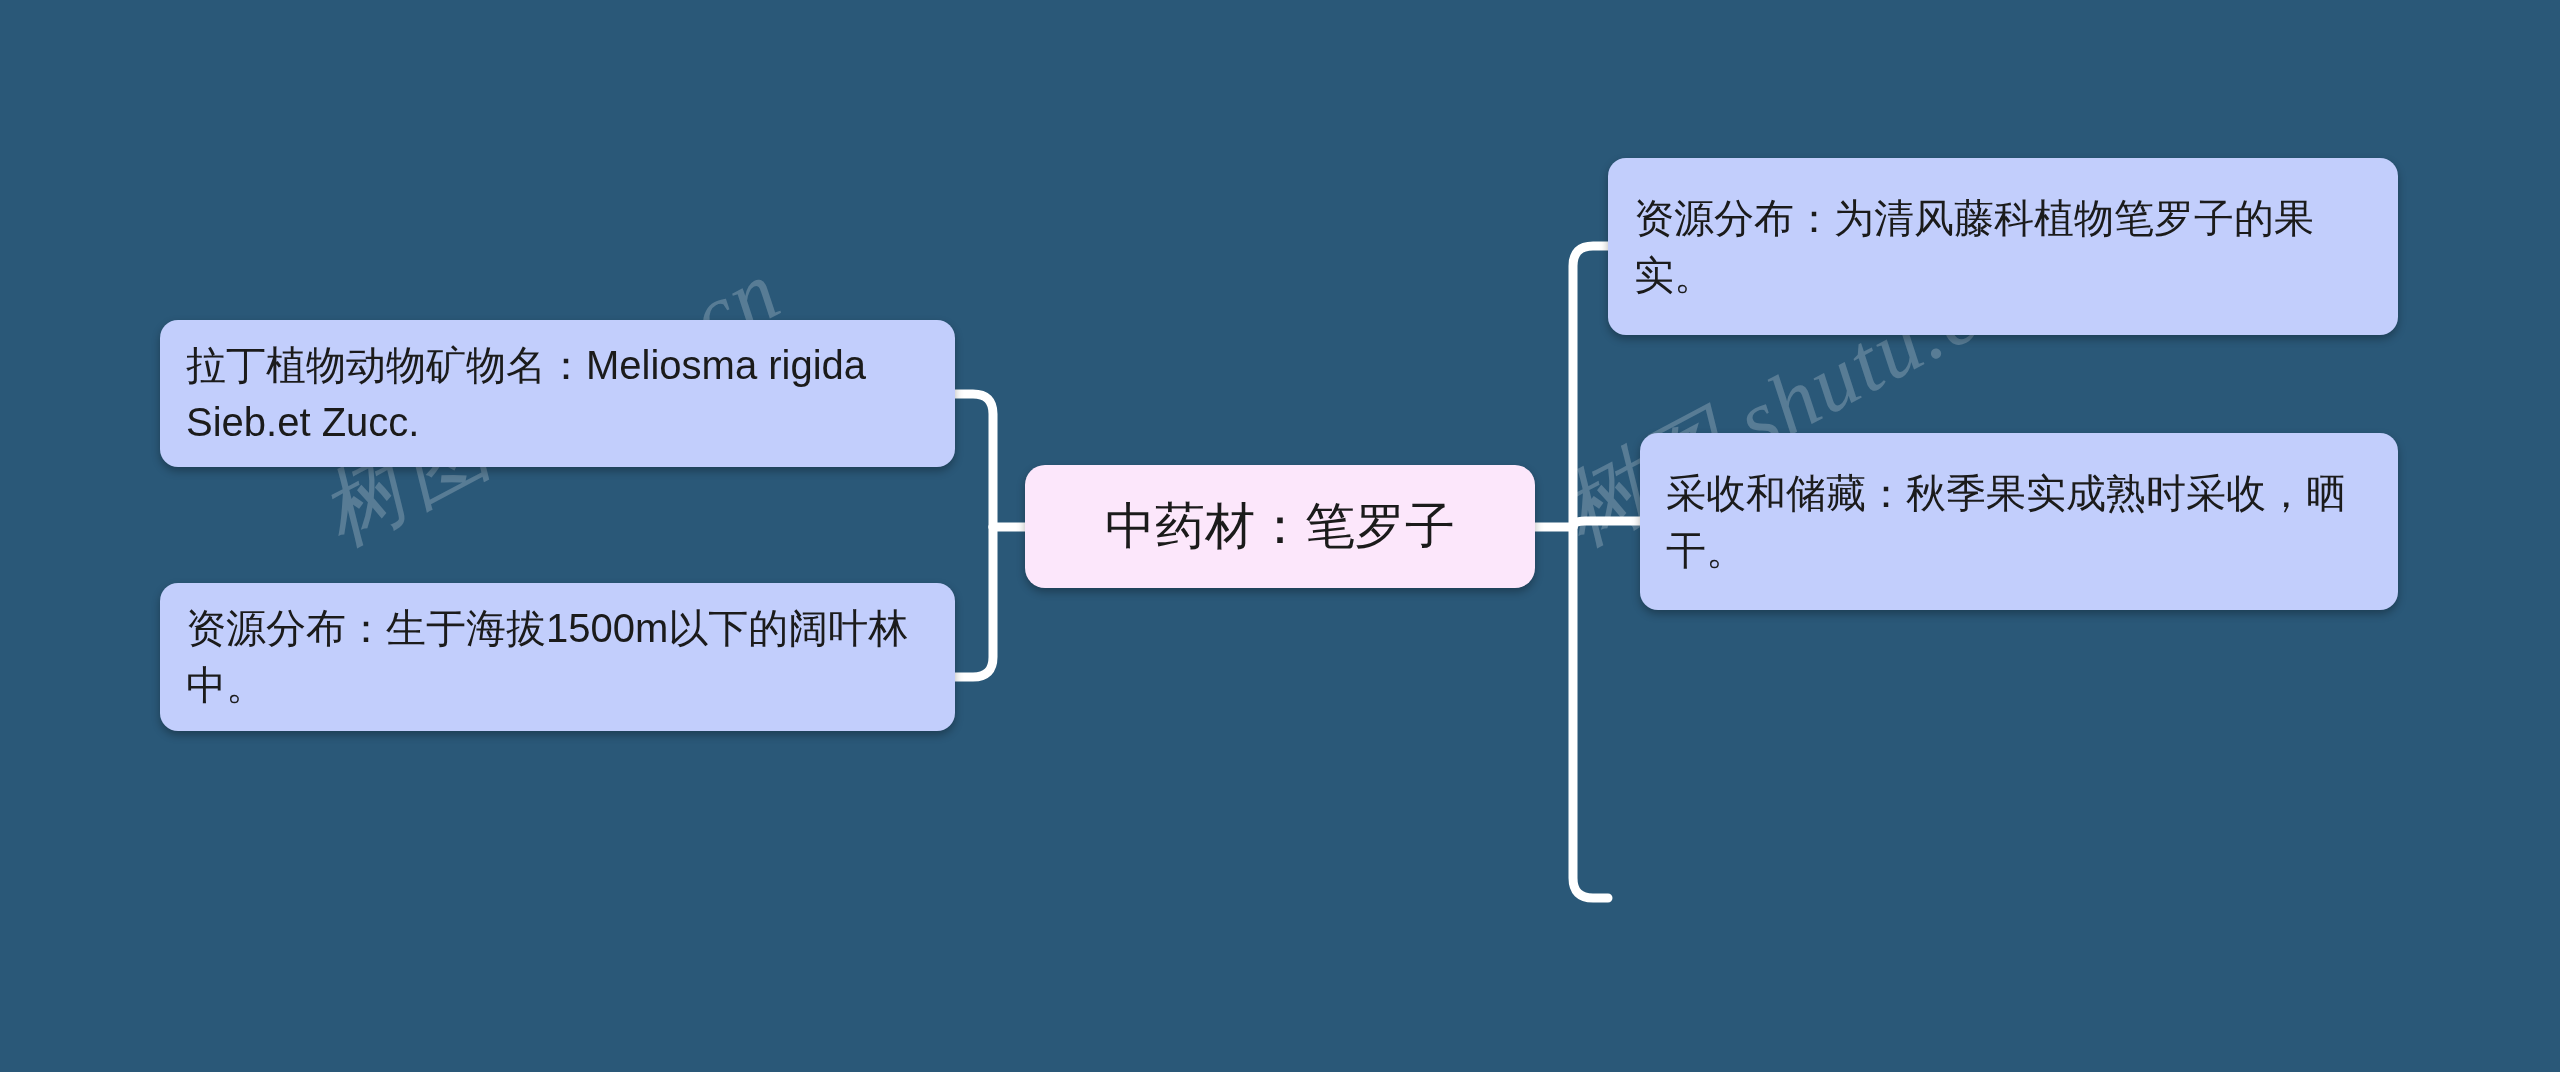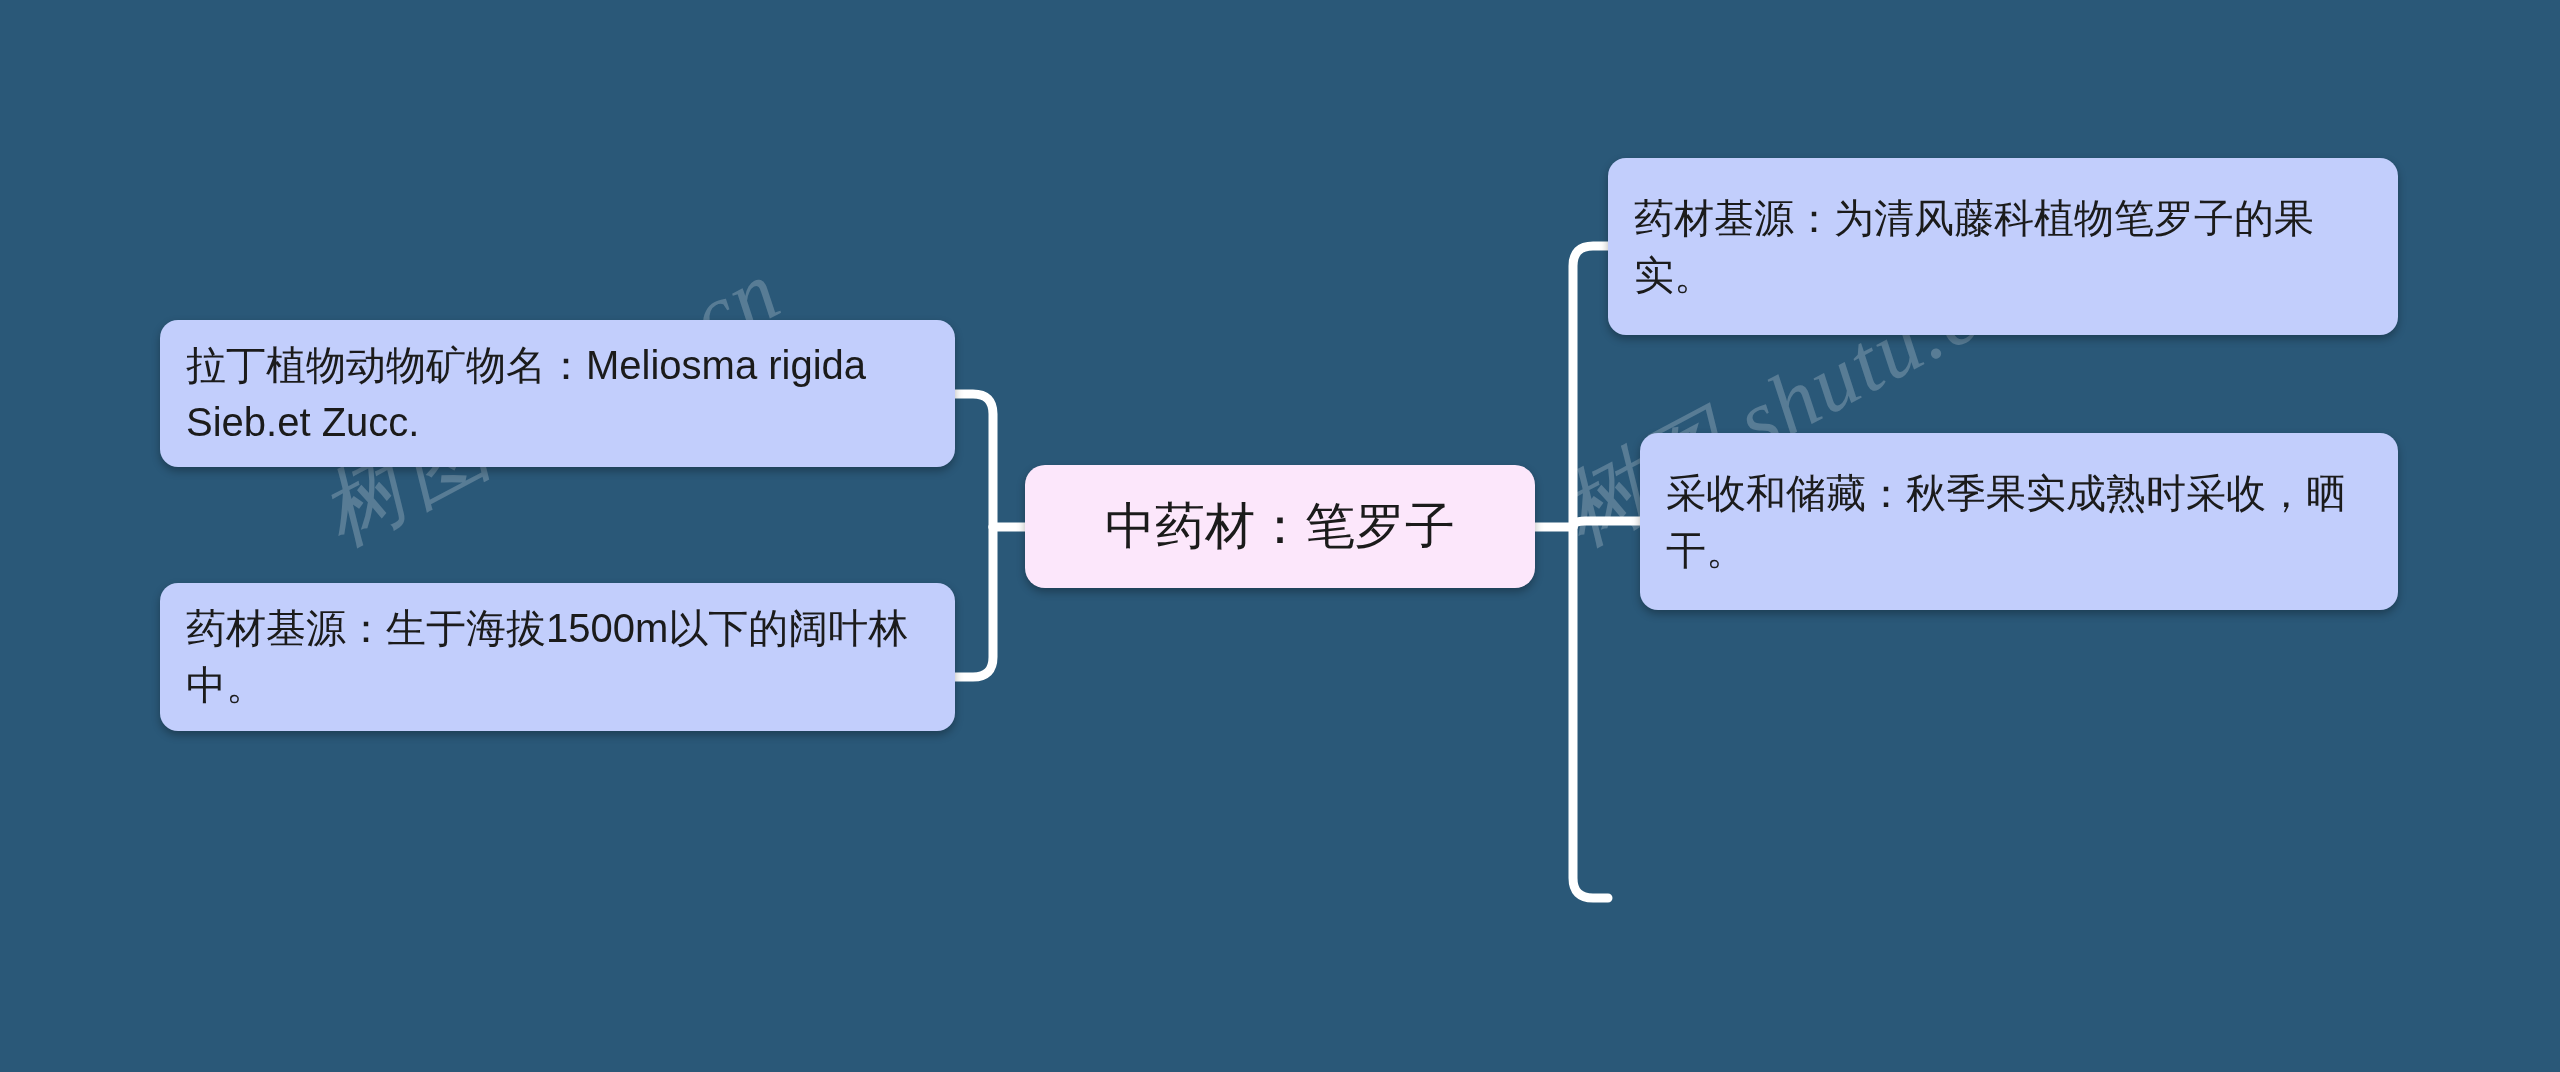--- a/index.html
+++ b/index.html
@@ -119,23 +119,23 @@
   </svg>
 
   <div class="node root" id="node-root">
     <span class="txt">中药材：笔罗子</span>
   </div>
 
   <div class="node branch" id="node-left-0">
     <span class="txt">拉丁植物动物矿物名：Meliosma rigida Sieb.et Zucc.</span>
   </div>
   <div class="node branch" id="node-left-1">
-    <span class="txt">药材基源：生于海拔1500m以下的阔叶林中。</span>
+    <span class="txt">资源分布：生于海拔1500m以下的阔叶林中。</span>
   </div>
 
   <div class="node branch" id="node-right-0">
-    <span class="txt">药材基源：为清风藤科植物笔罗子的果实。</span>
+    <span class="txt">资源分布：为清风藤科植物笔罗子的果实。</span>
   </div>
   <div class="node branch" id="node-right-1">
     <span class="txt">采收和储藏：秋季果实成熟时采收，晒干。</span>
   </div>
 
 </div>
 
 </body></html>

